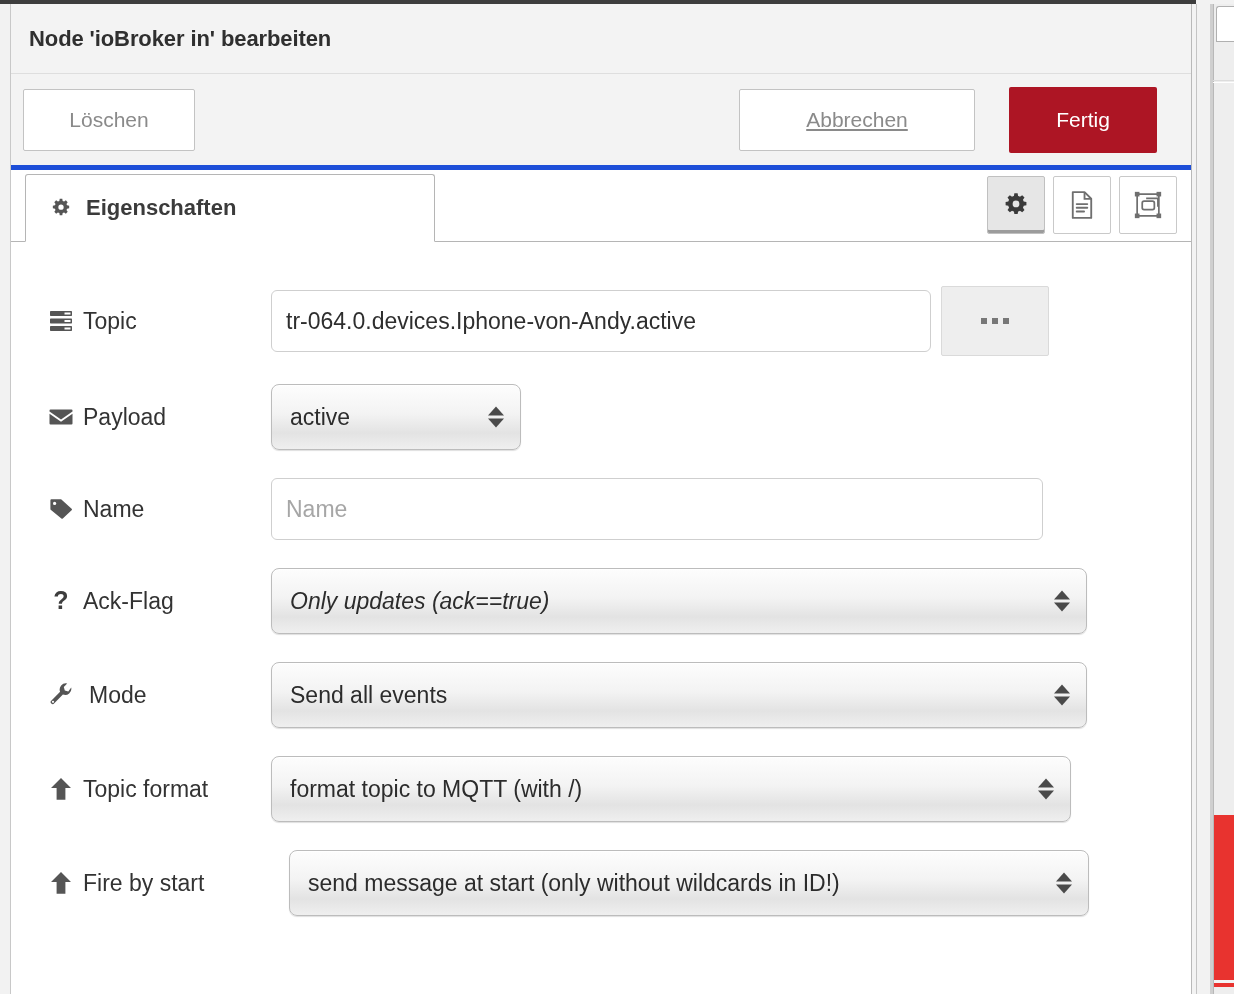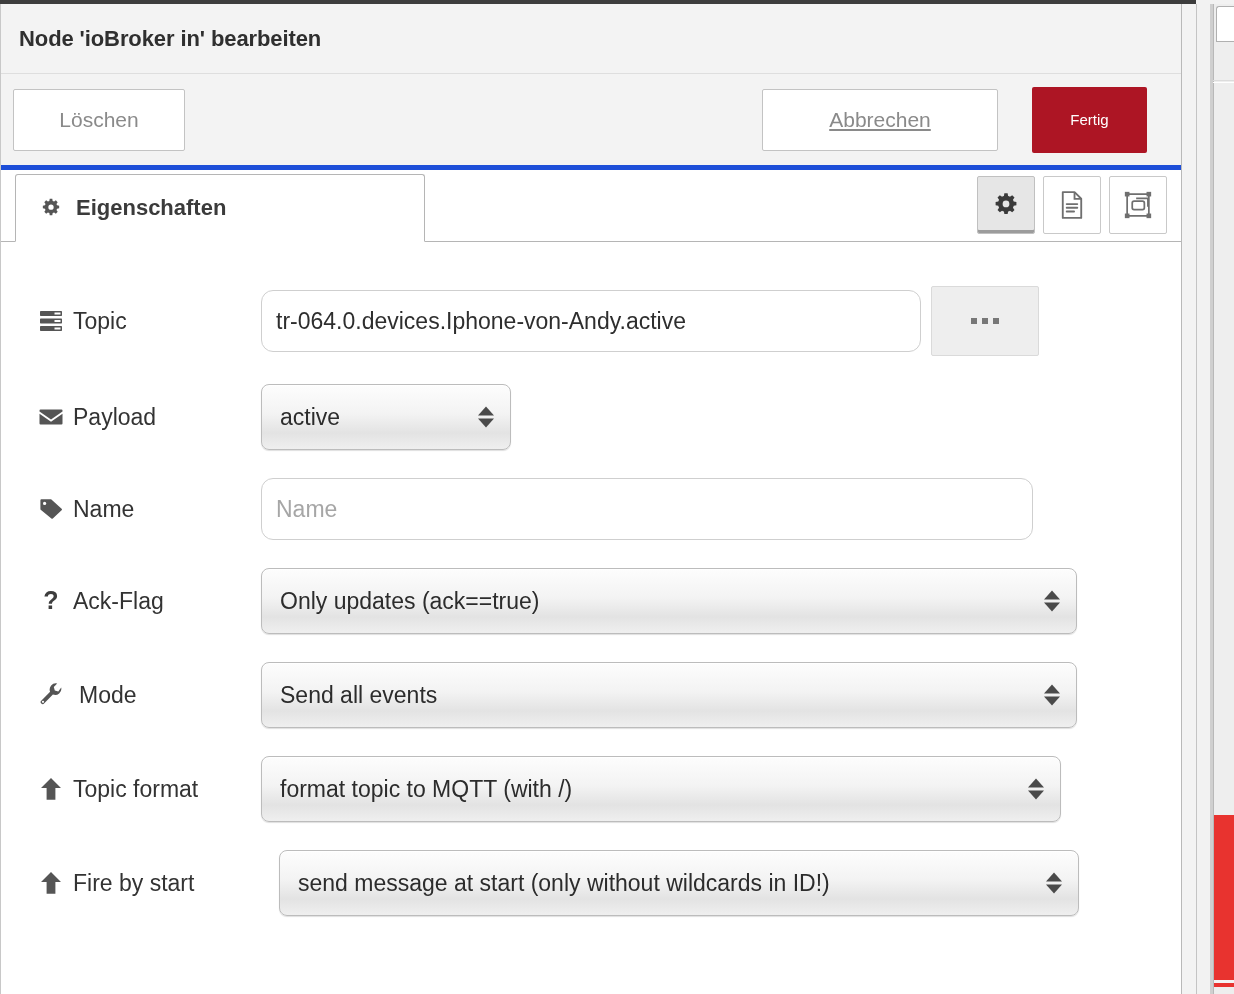--- a/index.html
+++ b/index.html
@@ -56,21 +56,21 @@
     position: absolute; left: 18px; top: 815px; width: 20px; height: 172px;
     background: #e8332f;
   }
   .right-zone .node-strip-edge {
     position: absolute; left: 18px; top: 980px; width: 20px; height: 3px;
     background: #f4f4f4;
   }
 
   
   #edit-dialog {
-    position: absolute; left: 0; top: 4px;
+    position: absolute; left: 10px; top: 4px;
     width: 1182px; height: 990px;
     background: #ffffff;
     border-left: 1px solid #c8c8c8;
     border-right: 1px solid #b9b9b9;
     display: flex; flex-direction: column;
   }
 
   .dlg-title-bar {
     height: 70px; flex: 0 0 70px;
     background: #f3f3f3;
@@ -97,23 +97,23 @@
     border-radius: 2px;
     display: inline-flex; align-items: center; justify-content: center;
   }
   .btn-plain {
     background: #ffffff; color: #8a8a8a;
     border: 1px solid #c3c3c3;
   }
   #delete-button { width: 172px; height: 62px; }
   #cancel-button { width: 236px; height: 62px; margin-left: auto; text-decoration: underline; }
   #done-button {
-    width: 115px; height: 66px; margin-left: 34px;
+    width: 148px; height: 66px; margin-left: 34px;
     background: #ad1524; color: #ffffff; border: none;
-    font-size: 15px;
+    font-size: 21px;
   }
 
   
   .tabs-row {
     height: 72px; flex: 0 0 72px;
     background: #ffffff;
     position: relative;
     padding-left: 14px;
     display: flex; align-items: flex-end;
   }
@@ -185,21 +185,21 @@
   .row-label .txt { color: #333333; }
 
   .field-wrap { display: flex; align-items: center; }
 
   input.text-field {
     font-family: "Liberation Sans", sans-serif;
     font-size: 23px; color: #2e2e2e;
     height: 62px;
     padding: 0 14px;
     border: 1px solid #cfcfcf;
-    border-radius: 12px;
+    border-radius: 6px;
     background: #ffffff;
     outline: none;
   }
   input.text-field::placeholder { color: #a6a6a6; }
 
   .ellipsis-btn {
     width: 108px; height: 70px;
     margin-left: 10px;
     background: #eeeeee;
     border: 1px solid #dadada;
@@ -240,21 +240,21 @@
   #row-payload .row-label { width: 222px; }
   #row-name .row-label { width: 222px; }
   #row-ackflag .row-label { width: 222px; }
   #row-mode .row-label { width: 222px; gap: 16px; }
   #row-firestart .row-label { width: 240px; }
   #row-topicformat .row-label { width: 222px; }
 
   #topic-input { width: 660px; }
   #name-input { width: 772px; }
   #payload-select { width: 250px; }
-  #ackflag-select { width: 816px; }
+  #ackflag-select { width: 816px; font-style: italic; }
   #mode-select { width: 816px; }
   #firestart-select { width: 800px; }
   #topicformat-select { width: 800px; }
 </style>
 </head>
 <body>
 
 <div id="screen">
 
   <div class="topbar-strip"></div>

